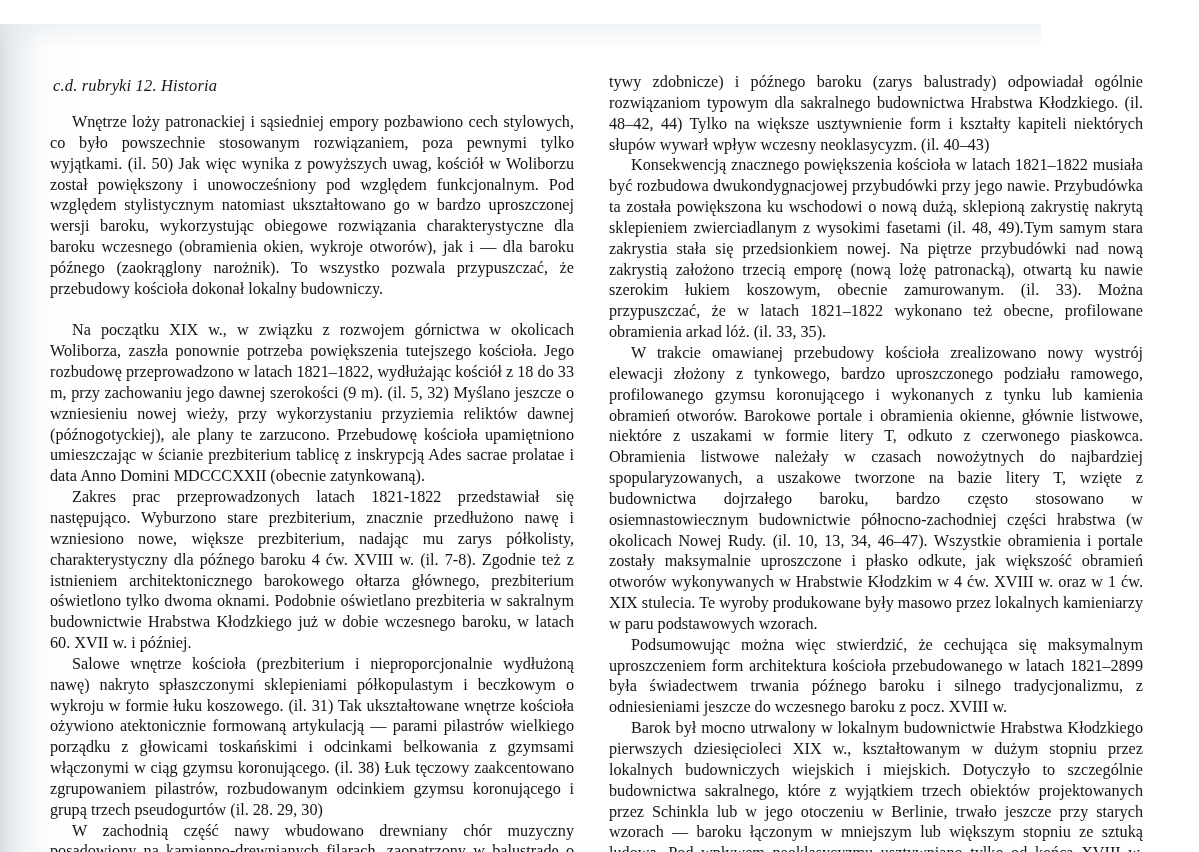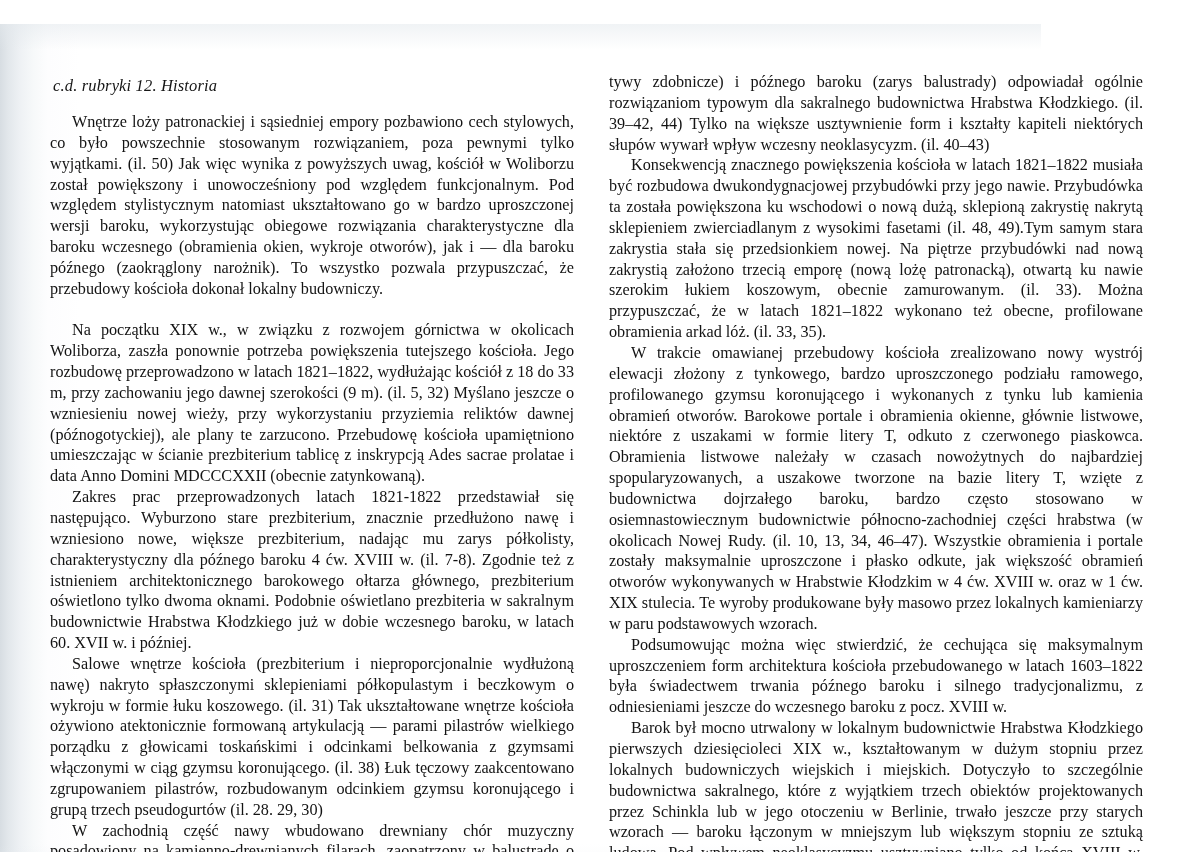--- a/index.html
+++ b/index.html
@@ -108,26 +108,26 @@
       <p class="para">Zakres prac przeprowadzonych latach 1821-1822 przedstawiał się następująco. Wyburzono stare prezbiterium, znacznie przedłużono nawę i wzniesiono nowe, większe prezbiterium, nadając mu zarys półkolisty, charakterystyczny dla późnego baroku 4 ćw. XVIII w. (il. 7-8). Zgodnie też z istnieniem architektonicznego barokowego ołtarza głównego, prezbiterium oświetlono tylko dwoma oknami. Podobnie oświetlano prezbiteria w sakralnym budownictwie Hrabstwa Kłodzkiego już w dobie wczesnego baroku, w latach 60. XVII w. i później.</p>
 
       <p class="para">Salowe wnętrze kościoła (prezbiterium i nieproporcjonalnie wydłużoną nawę) nakryto spłaszczonymi sklepieniami półkopulastym i beczkowym o wykroju w formie łuku koszowego. (il. 31) Tak ukształtowane wnętrze kościoła ożywiono atektonicznie formowaną artykulacją — parami pilastrów wielkiego porządku z głowicami toskańskimi i odcinkami belkowania z gzymsami włączonymi w ciąg gzymsu koronującego. (il. 38) Łuk tęczowy zaakcentowano zgrupowaniem pilastrów, rozbudowanym odcinkiem gzymsu koronującego i grupą trzech pseudogurtów (il. 28. 29, 30)</p>
 
       <p class="para">W zachodnią część nawy wbudowano drewniany chór muzyczny posadowiony na kamienno-drewnianych filarach, zaopatrzony w balustradę o zarysie wklęsło-wypukłym. Chór ten z powodu łączenia rozwiązań formalnych charakterystycznych dla budownictwa ludowego (konstrukcja, fazowanie naroży, mo-</p>
 
     </div>
 
     <div class="column right">
 
-      <p class="para no-indent">tywy zdobnicze) i późnego baroku (zarys balustrady) odpowiadał ogólnie rozwiązaniom typowym dla sakralnego budownictwa Hrabstwa Kłodzkiego. (il. 39–42, 44) Tylko na większe usztywnienie form i kształty kapiteli niektórych słupów wywarł wpływ wczesny neoklasycyzm. (il. 40–43)</p>
+      <p class="para no-indent">tywy zdobnicze) i późnego baroku (zarys balustrady) odpowiadał ogólnie rozwiązaniom typowym dla sakralnego budownictwa Hrabstwa Kłodzkiego. (il. 48–42, 44) Tylko na większe usztywnienie form i kształty kapiteli niektórych słupów wywarł wpływ wczesny neoklasycyzm. (il. 40–43)</p>
 
       <p class="para">Konsekwencją znacznego powiększenia kościoła w latach 1821–1822 musiała być rozbudowa dwukondygnacjowej przybudówki przy jego nawie. Przybudówka ta została powiększona ku wschodowi o nową dużą, sklepioną zakrystię nakrytą sklepieniem zwierciadlanym z wysokimi fasetami (il. 48, 49).Tym samym stara zakrystia stała się przedsionkiem nowej. Na piętrze przybudówki nad nową zakrystią założono trzecią emporę (nową lożę patronacką), otwartą ku nawie szerokim łukiem koszowym, obecnie zamurowanym. (il. 33). Można przypuszczać, że w latach 1821–1822 wykonano też obecne, profilowane obramienia arkad lóż. (il. 33, 35).</p>
 
       <p class="para">W trakcie omawianej przebudowy kościoła zrealizowano nowy wystrój elewacji złożony z tynkowego, bardzo uproszczonego podziału ramowego, profilowanego gzymsu koronującego i wykonanych z tynku lub kamienia obramień otworów. Barokowe portale i obramienia okienne, głównie listwowe, niektóre z uszakami w formie litery T, odkuto z czerwonego piaskowca. Obramienia listwowe należały w czasach nowożytnych do najbardziej spopularyzowanych, a uszakowe tworzone na bazie litery T, wzięte z budownictwa dojrzałego baroku, bardzo często stosowano w osiemnastowiecznym budownictwie północno-zachodniej części hrabstwa (w okolicach Nowej Rudy. (il. 10, 13, 34, 46–47). Wszystkie obramienia i portale zostały maksymalnie uproszczone i płasko odkute, jak większość obramień otworów wykonywanych w Hrabstwie Kłodzkim w 4 ćw. XVIII w. oraz w 1 ćw. XIX stulecia. Te wyroby produkowane były masowo przez lokalnych kamieniarzy w paru podstawowych wzorach.</p>
 
-      <p class="para">Podsumowując można więc stwierdzić, że cechująca się maksymalnym uproszczeniem form architektura kościoła przebudowanego w latach 1603–1822 była świadectwem trwania późnego baroku i silnego tradycjonalizmu, z odniesieniami jeszcze do wczesnego baroku z pocz. XVIII w.</p>
+      <p class="para">Podsumowując można więc stwierdzić, że cechująca się maksymalnym uproszczeniem form architektura kościoła przebudowanego w latach 1821–2899 była świadectwem trwania późnego baroku i silnego tradycjonalizmu, z odniesieniami jeszcze do wczesnego baroku z pocz. XVIII w.</p>
 
       <p class="para">Barok był mocno utrwalony w lokalnym budownictwie Hrabstwa Kłodzkiego pierwszych dziesięcioleci XIX w., kształtowanym w dużym stopniu przez lokalnych budowniczych wiejskich i miejskich. Dotyczyło to szczególnie budownictwa sakralnego, które z wyjątkiem trzech obiektów projektowanych przez Schinkla lub w jego otoczeniu w Berlinie, trwało jeszcze przy starych wzorach — baroku łączonym w mniejszym lub większym stopniu ze sztuką ludową. Pod wpływem neoklasycyzmu usztywniano tylko od końca XVIII w. formy i płasko odkuwano detal.</p>
 
     </div>
 
   </div>
 </div>
 
 </body></html>

